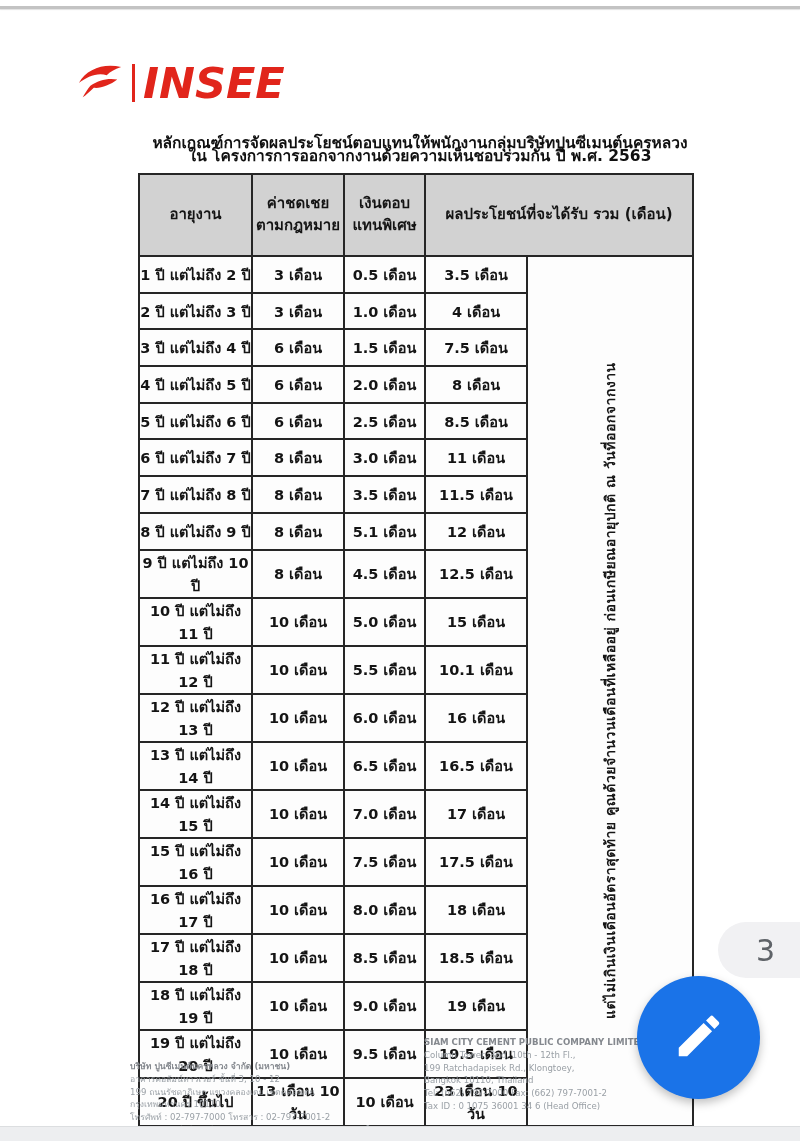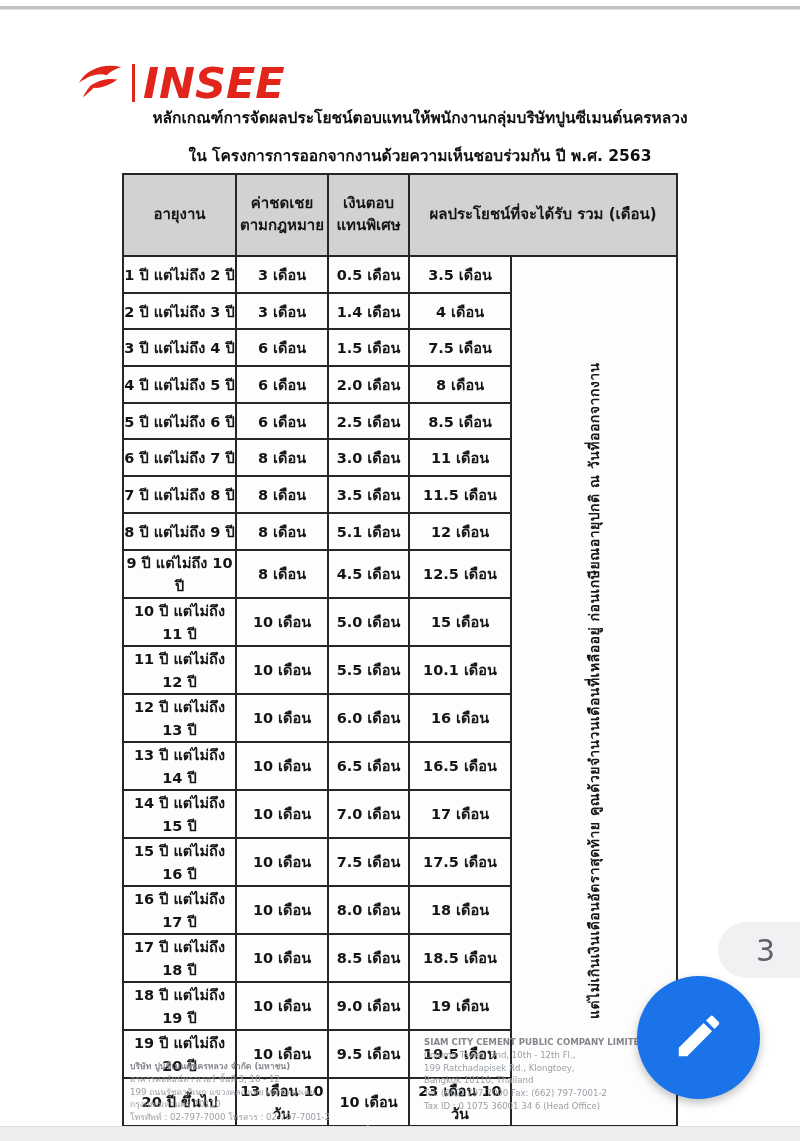--- a/index.html
+++ b/index.html
@@ -16,26 +16,26 @@
   
   .logo { position:absolute; left:76px; top:60px; display:flex; align-items:center; gap:8px; }
   .logo .eagle { width:48px; height:42px; }
   .logo .bar { width:3px; height:38px; background:#e1251b; }
   .logo .word { font-size:43px; font-weight:800; font-style:italic;
     color:#e1251b; letter-spacing:0px; line-height:1; }
 
   
   .title { position:absolute; left:60px; width:720px; text-align:center;
     font-weight:700; font-size:15.5px; color:#101010; }
-  .title.l1 { top:105px; }
+  .title.l1 { top:130px; }
   .title.l2 { top:143px; }
 
   
   .tbl-wrap { position:absolute; left:122px; top:173px; }
-  table { border-collapse:collapse; table-layout:fixed; }
+  table { border-collapse:collapse; table-layout:fixed;margin-left:16px; }
   col.c1{width:113px} col.c2{width:92px} col.c3{width:81px} col.c4{width:102px} col.c5{width:166px}
   th, td { border:2px solid #262626; text-align:center; vertical-align:middle;
     font-weight:700; padding:0; }
   thead th { background:#d2d2d2; height:82px; font-size:15px; line-height:1.45; }
   tbody td { height:36.7px; font-size:14.5px; background:#fdfdfd; }
   td.note-cell { vertical-align:middle; background:#fdfdfd; }
   .side-note {
     writing-mode:vertical-rl; transform:rotate(180deg);
     margin:0 auto; height:720px; display:flex; align-items:center; justify-content:center;
     font-size:14px; font-weight:700; color:#161616; letter-spacing:.5px; white-space:nowrap;
@@ -112,21 +112,21 @@
           <td>3 เดือน</td>
           <td>0.5 เดือน</td>
           <td>3.5 เดือน</td>
           <td rowspan="20" class="note-cell">
             <div class="side-note">แต่ไม่เกินเงินเดือนอัตราสุดท้าย คูณด้วยจำนวนเดือนที่เหลืออยู่ ก่อนเกษียณอายุปกติ ณ วันที่ออกจากงาน</div>
           </td>
         </tr>
         <tr>
           <td>2 ปี แต่ไม่ถึง 3 ปี</td>
           <td>3 เดือน</td>
-          <td>1.4 เดือน</td>
+          <td>1.0 เดือน</td>
           <td>4 เดือน</td>
         </tr>
         <tr>
           <td>3 ปี แต่ไม่ถึง 4 ปี</td>
           <td>6 เดือน</td>
           <td>1.5 เดือน</td>
           <td>7.5 เดือน</td>
         </tr>
         <tr>
           <td>4 ปี แต่ไม่ถึง 5 ปี</td>

